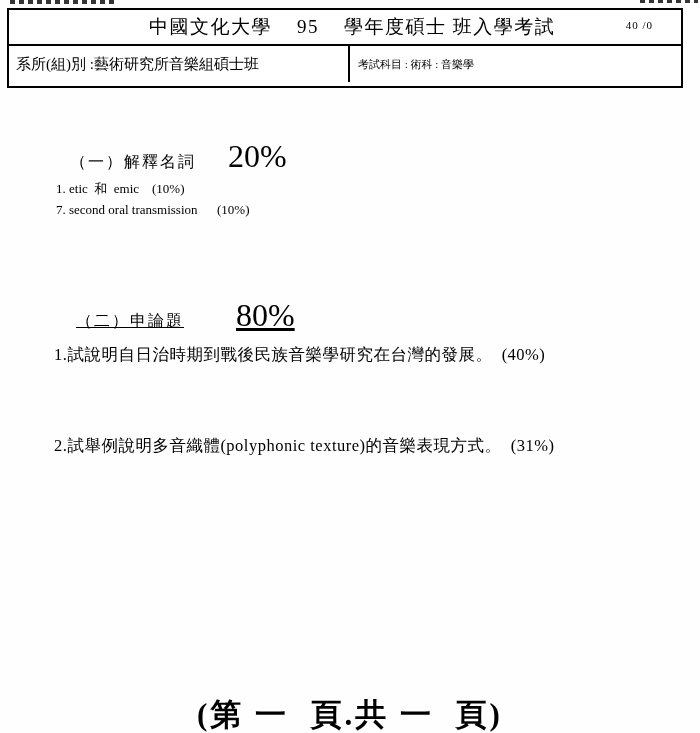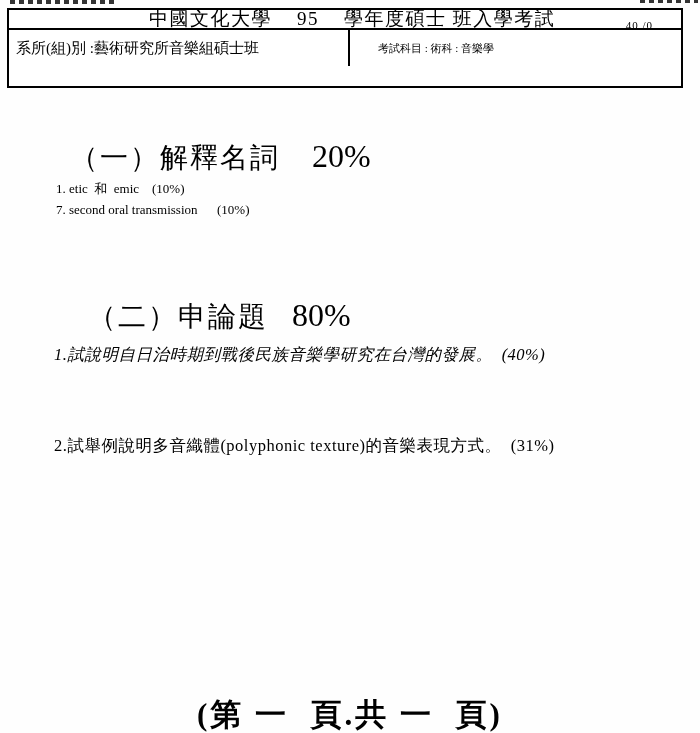--- a/index.html
+++ b/index.html
@@ -32,21 +32,21 @@
     left: 7px;
     top: 8px;
     width: 676px;
     height: 80px;
     border: 2px solid #000;
     box-sizing: border-box;
     background: #fff;
   }
   .title-row {
     position: relative;
-    height: 20px;
+    height: 36px;
     border-bottom: 2px solid #000;
     box-sizing: border-box;
     display: flex;
     align-items: center;
     justify-content: center;
   }
   .exam-title {
     font-size: 19px;
     letter-spacing: 1.5px;
     white-space: pre;
@@ -56,21 +56,20 @@
     position: absolute;
     right: 28px;
     top: 9px;
     font-size: 11px;
     letter-spacing: 1px;
     white-space: pre;
   }
   .fields-row {
     display: flex;
     height: 36px;
-    gap: 20px;
   }
   .dept-cell {
     width: 341px;
     border-right: 2px solid #000;
     box-sizing: border-box;
     display: flex;
     align-items: center;
     padding-left: 7px;
     font-size: 15px;
     white-space: pre;
@@ -85,41 +84,41 @@
   }
 
   
   .section-heading {
     position: absolute;
     display: flex;
     align-items: baseline;
     white-space: pre;
   }
   .section-heading .head-text {
-    font-size: 28px;
+    font-size: 16px;
     letter-spacing: 2px;
   }
   .section-heading .weight {
     font-size: 32px;
     font-family: "Liberation Serif", "DejaVu Serif", serif;
   }
   .heading-1 { left: 70px; top: 138px; }
   .heading-1 .weight { margin-left: 32px; }
-  .heading-2 { left: 88px; top: 297px; }
-  .heading-2 .weight { margin-left: 24px; }
+  .heading-2 { left: 76px; top: 297px; text-decoration: underline; }
+  .heading-2 .weight { margin-left: 52px; }
 
   .q-item {
     position: absolute;
     white-space: pre;
   }
   .item-small { font-size: 13px; }
   .item-1 { left: 56px; top: 180px; }
   .item-2 { left: 56px; top: 202px; }
   .essay { font-size: 16.5px; letter-spacing: 0.5px; }
-  .essay-1 { left: 54px; top: 344px; font-style: italic; }
+  .essay-1 { left: 54px; top: 344px; }
   .essay-2 { left: 54px; top: 435px; }
 
   
   .page-footer {
     position: absolute;
     left: 0;
     right: 0;
     top: 694px;
     text-align: center;
     font-size: 31px;

